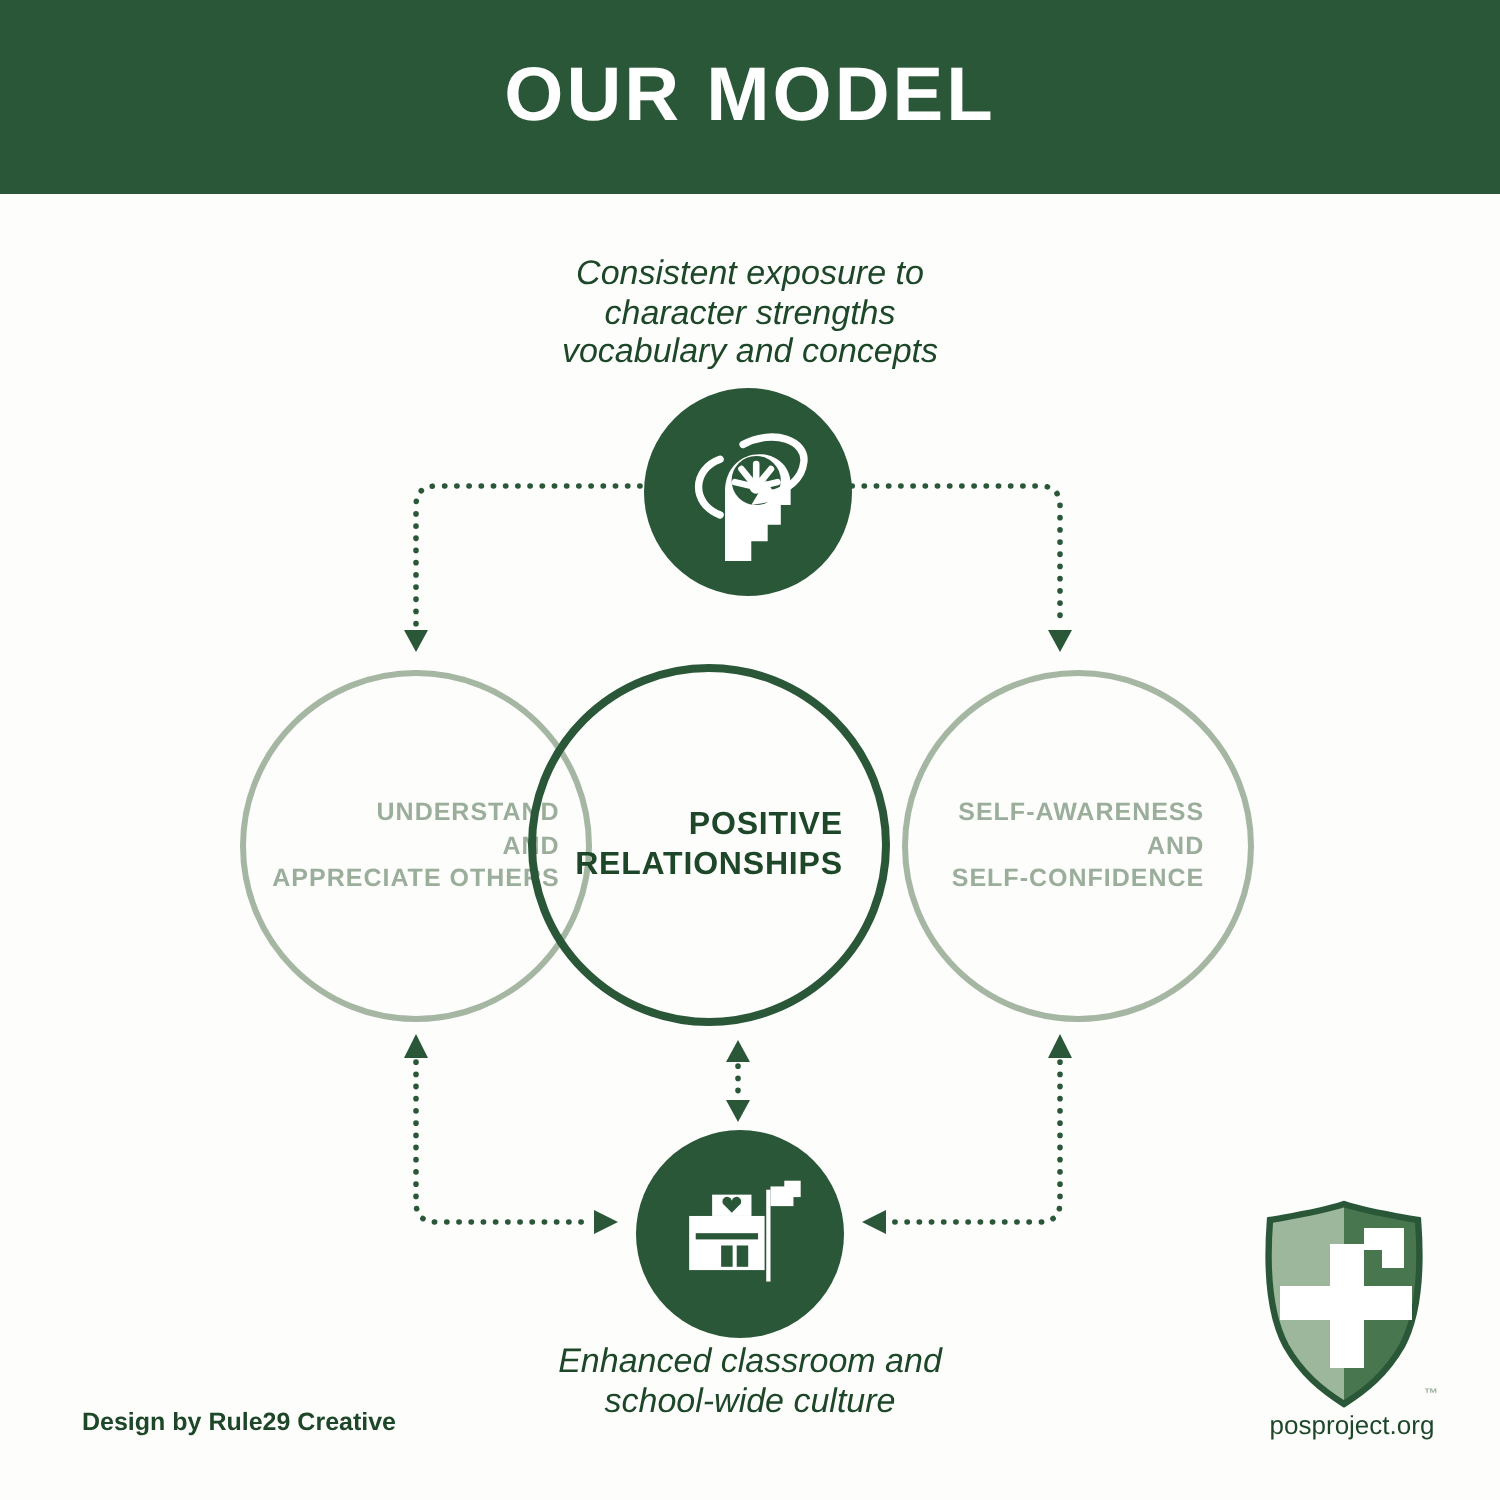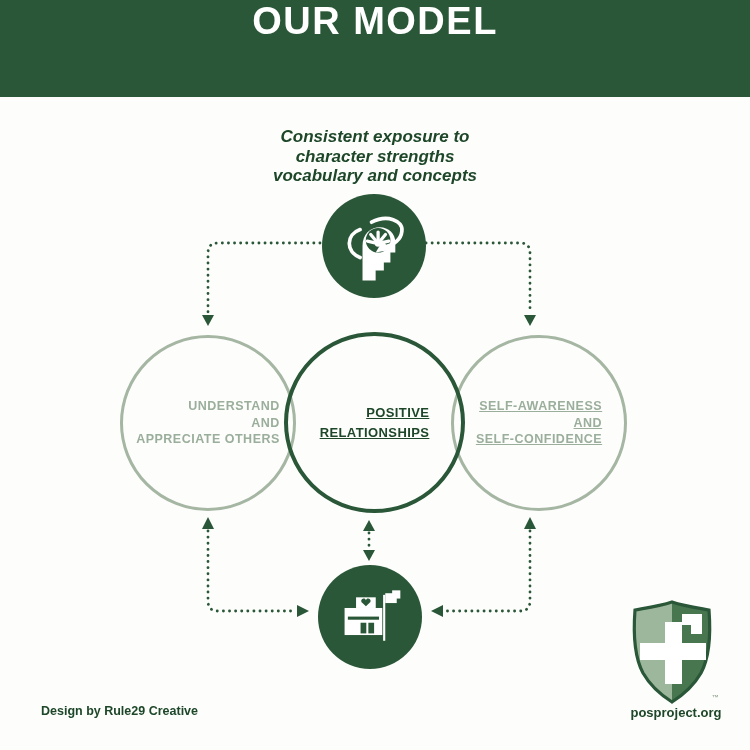--- a/index.html
+++ b/index.html
@@ -5,51 +5,51 @@
   html,body{margin:0;padding:0;background:#e8e8e8;}
   #canvas{
     position:relative;width:750px;height:750px;margin:0 auto;
     background:var(--background);overflow:hidden;
     font-family:"Liberation Sans", sans-serif;
   }
   
   .header-band{
     position:absolute;left:0;top:0;width:750px;height:97px;
     background:var(--dark-green);
-    display:flex;justify-content:center;
+    display:flex;align-items:center;justify-content:center;
   }
   .page-title{
     color:#fff;font-size:38px;font-weight:bold;letter-spacing:1.5px;
   }
   
   .caption{
     position:absolute;left:0;width:750px;text-align:center;
-    color:var(--dark-green-text);font-weight:bold;font-style:italic;
+    color:var(--dark-green-text);font-weight:normal;font-style:italic;
     font-size:17px;line-height:19.5px;white-space:pre-line;
   }
   .caption-top{top:127px;}
   .caption-bottom{top:671px;}
   
   .ring{
     position:absolute;border-radius:50%;box-sizing:border-box;
     display:flex;align-items:center;justify-content:center;text-align:right;
     background:transparent;
   }
   .ring-side{
     width:176px;height:176px;border:3px solid var(--sage);
     color:var(--sage-text);font-weight:bold;font-size:12.5px;
     line-height:16.5px;letter-spacing:.5px;white-space:pre-line;z-index:1;
   }
   .ring-left{left:120px;top:335px;}
-  .ring-right{left:451px;top:335px;text-decoration:underline;}
+  .ring-right{left:451px;top:335px;}
   .ring-center{
-    left:284px;top:332px;width:181px;height:181px;
+    left:264px;top:332px;width:181px;height:181px;
     border:4px solid var(--dark-green);
-    color:var(--dark-green-text);font-weight:bold;font-size:13px;
-    line-height:20px;letter-spacing:.4px;white-space:pre-line;z-index:2;text-decoration:underline;
+    color:var(--dark-green-text);font-weight:bold;font-size:16px;
+    line-height:20px;letter-spacing:.4px;white-space:pre-line;z-index:2;
   }
   .icon-circle{
     position:absolute;width:104px;height:104px;border-radius:50%;
     background:var(--dark-green);display:flex;align-items:center;justify-content:center;
     z-index:3;
   }
   .icon-circle-top{left:322px;top:194px;}
   .icon-circle-bottom{left:318px;top:565px;}
   .icon-circle svg{width:82px;height:82px;}
   
@@ -65,21 +65,21 @@
     position:absolute;left:25px;top:704px;
     color:var(--dark-green-text);font-weight:bold;font-size:12.5px;margin-left:16px;
   }
   .logo-wrap{position:absolute;left:623px;top:596px;width:98px;height:110px;}
   .logo-tm{
     position:absolute;left:712px;top:694px;color:var(--sage-text);
     font-size:7px;font-weight:bold;
   }
   .website{
     position:absolute;left:606px;top:705px;width:140px;text-align:center;
-    color:var(--dark-green-text);font-weight:bold;font-size:13px;
+    color:var(--dark-green-text);font-weight:normal;font-size:13px;
   }
   .shield-outline{stroke:var(--dark-green);stroke-width:3.2;fill:none;}
   .shield-light{fill:var(--logo-light);}
   .shield-dark{fill:var(--logo-dark);}
 </style>
 </head>
 <body>
 
 <div id="canvas">
 
@@ -163,20 +163,22 @@
       <rect class="g-fill" x="38.5" y="57" width="7" height="13"></rect>
       <rect class="g-fill" x="48" y="57" width="7" height="13"></rect>
 
       <rect class="w-fill" x="66" y="23" width="2.6" height="56"></rect>
 
       <rect class="w-fill" x="68.6" y="21" width="14" height="12"></rect>
       <rect class="w-fill" x="77" y="17.5" width="10" height="10"></rect>
     </svg>
   </div>
 
+  <div class="caption caption-bottom">Enhanced classroom and
+school-wide culture</div>
 
   <div class="footer-credit">Design by Rule29 Creative</div>
 
   <div class="logo-wrap">
     <svg viewBox="0 0 98 110" width="98" height="110">
       <defs>
         <clipPath id="rightHalf">
             <rect x="49" y="0" width="49" height="110"></rect>
           </clipPath>
       </defs>

